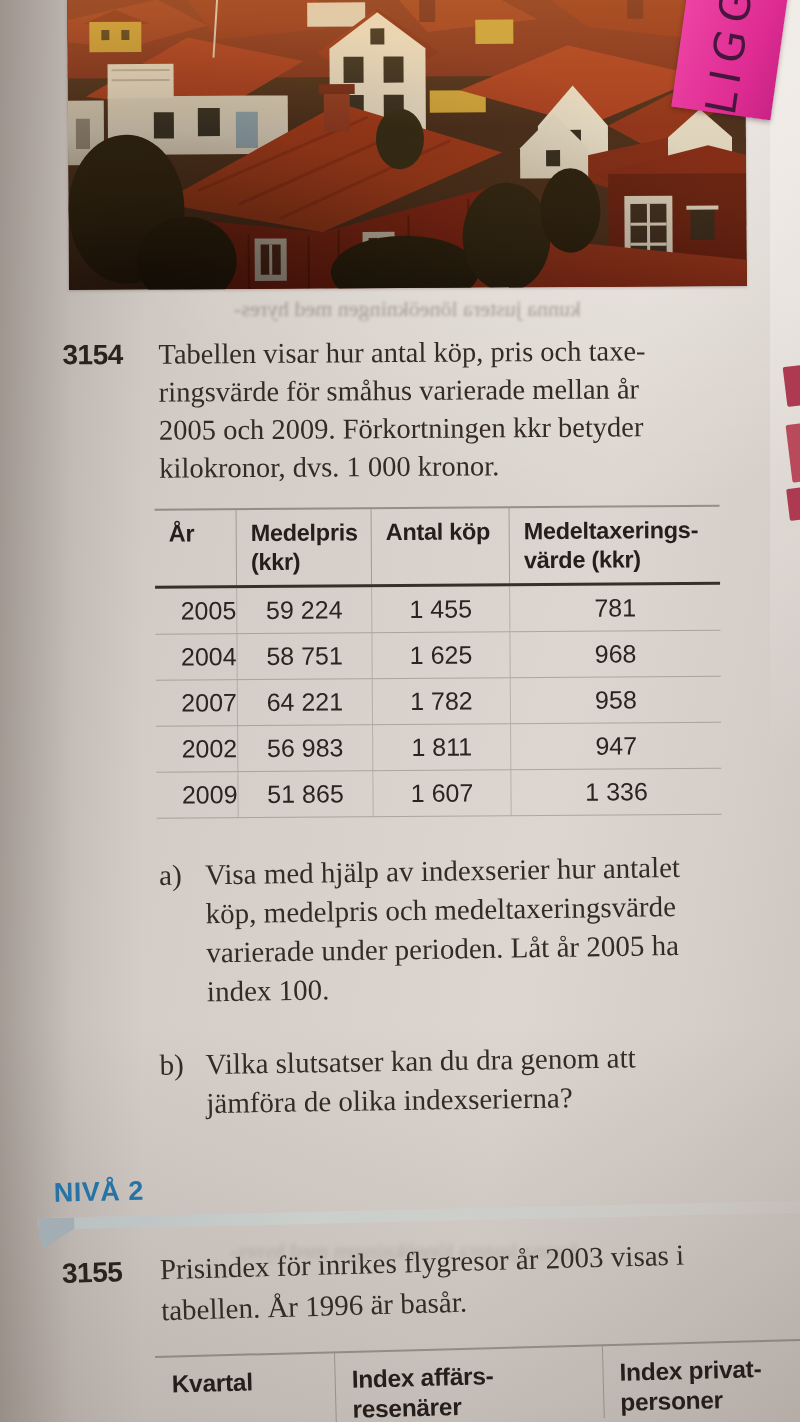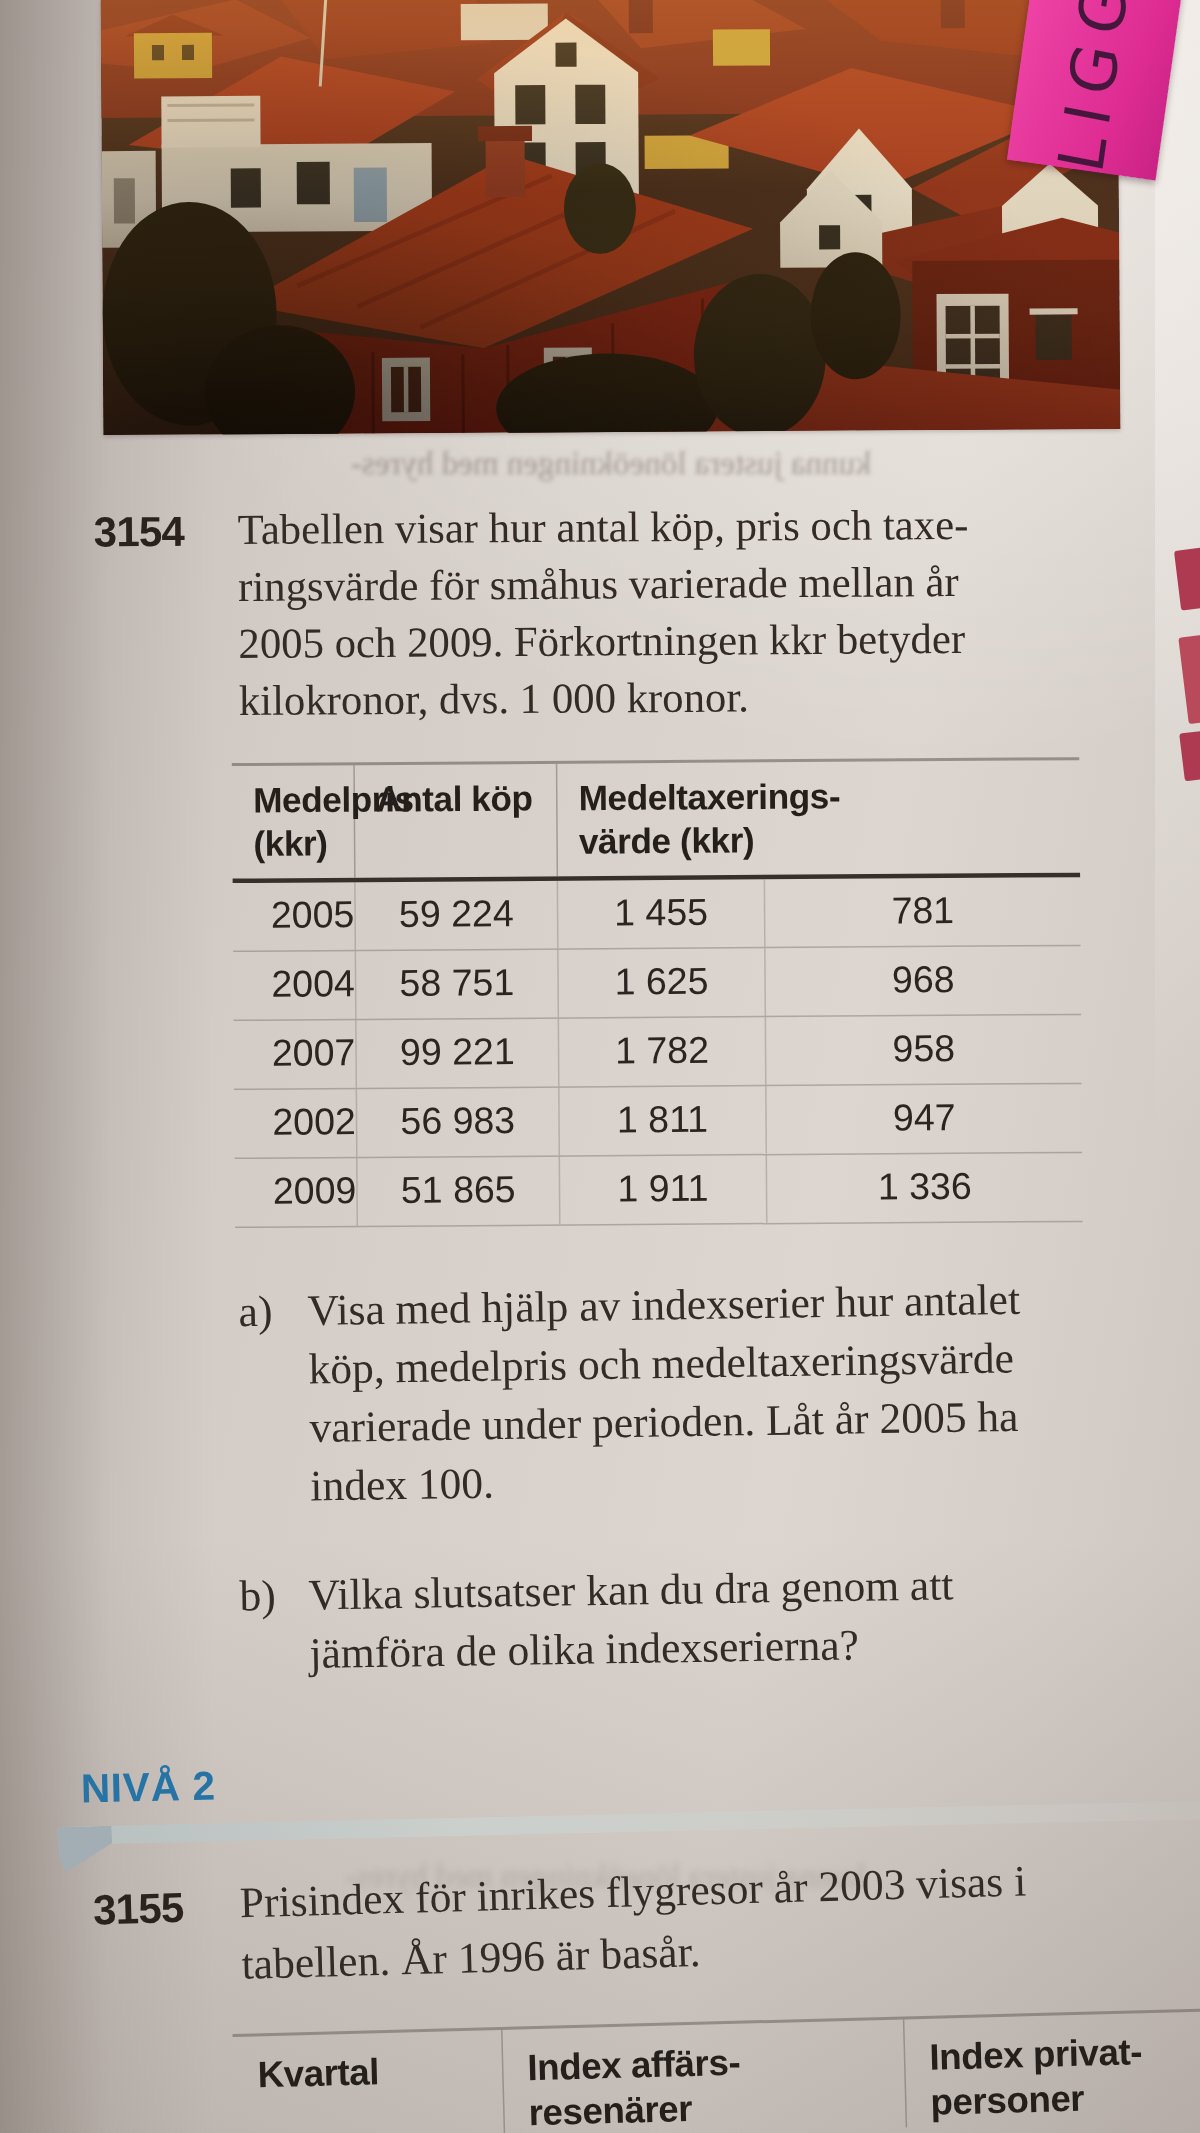--- a/index.html
+++ b/index.html
@@ -219,20 +219,23 @@
     <div class="ex-body">
       <div class="serif-line">Tabellen visar hur antal köp, pris och taxe-</div>
       <div class="serif-line">ringsvärde för småhus varierade mellan år</div>
       <div class="serif-line">2005 och 2009. Förkortningen kkr betyder</div>
       <div class="serif-line">kilokronor, dvs. 1 000 kronor.</div>
     </div>
 
     <div class="dtable">
       <div class="thead">
         <div class="th">
+          <div>År</div>
+        </div>
+        <div class="th">
           <div>Medelpris</div>
           <div>(kkr)</div>
         </div>
         <div class="th">
           <div>Antal köp</div>
         </div>
         <div class="th">
           <div>Medeltaxerings-</div>
           <div>värde (kkr)</div>
         </div>
@@ -244,34 +247,34 @@
         <div class="td">781</div>
       </div>
       <div class="trow">
         <div class="td year">2004</div>
         <div class="td">58 751</div>
         <div class="td">1 625</div>
         <div class="td">968</div>
       </div>
       <div class="trow">
         <div class="td year">2007</div>
-        <div class="td">99 221</div>
+        <div class="td">64 221</div>
         <div class="td">1 782</div>
         <div class="td">958</div>
       </div>
       <div class="trow">
         <div class="td year">2002</div>
         <div class="td">56 983</div>
         <div class="td">1 811</div>
         <div class="td">947</div>
       </div>
       <div class="trow">
         <div class="td year">2009</div>
         <div class="td">51 865</div>
-        <div class="td">1 911</div>
+        <div class="td">1 607</div>
         <div class="td">1 336</div>
       </div>
     </div>
   </section>
 
   <div class="question qa">
     <span class="q-label">a)</span>
     <div>
       <div class="serif-line">Visa med hjälp av indexserier hur antalet</div>
       <div class="serif-line">köp, medelpris och medeltaxeringsvärde</div>

